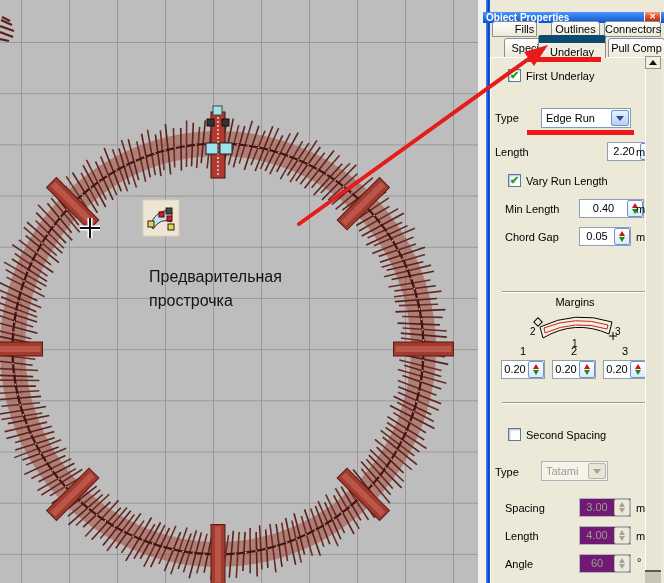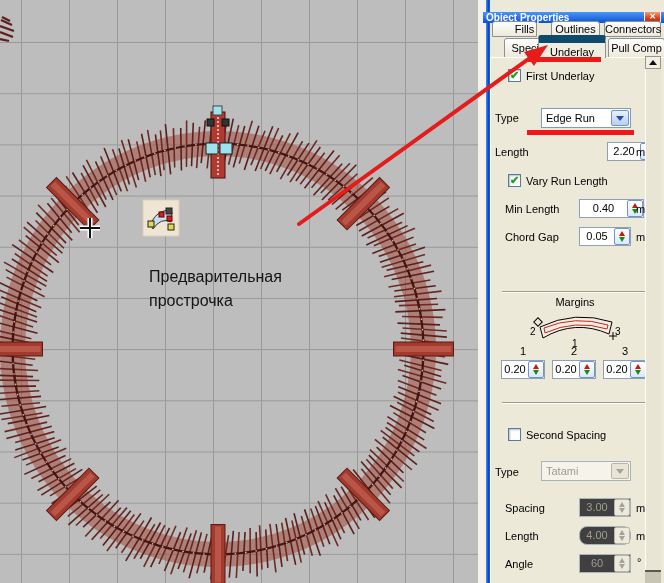--- a/index.html
+++ b/index.html
@@ -42,21 +42,21 @@
   .cb .mark{display:none;color:#21a121;font-weight:bold;font-size:11px;line-height:11px;text-align:center;}
   .cb.on .mark{display:block;}
   
   .field{position:absolute;height:19px;background:#fff;border:1px solid #8fa0b4;box-sizing:border-box;}
   .field .val{position:absolute;left:0;right:16px;top:0;bottom:0;text-align:center;line-height:17px;}
   .spin{position:absolute;right:0px;top:0px;bottom:0px;width:16px;border:1px solid #6f94cf;border-radius:2px;
         background:linear-gradient(#ffffff,#dde8f8);box-sizing:border-box;
         display:flex;flex-direction:column;align-items:center;justify-content:space-evenly;}
   .spin .u{width:0;height:0;border-left:3px solid transparent;border-right:3px solid transparent;border-bottom:5px solid #cc1414;}
   .spin .d{width:0;height:0;border-left:3px solid transparent;border-right:3px solid transparent;border-top:5px solid #129012;}
-  .field.disabled{background:#404040;border-color:#aab4ba;padding-left:34px;}
+  .field.disabled{background:#701a75;border-color:#aab4ba;padding-left:34px;}
   .field.disabled .val{color:#9e9c8e;}
   .field.disabled .spin{border-color:#b8b4a6;background:#eceadd;}
   .field.disabled .spin .u{border-bottom-color:#a6a294;}
   .field.disabled .spin .d{border-top-color:#a6a294;}
   
   .combo{position:absolute;height:20px;background:#fff;border:1px solid #7f9db9;box-sizing:border-box;}
   .combo .cval{position:absolute;left:4px;right:18px;top:0;bottom:0;line-height:18px;}
   .cbtn{position:absolute;right:1px;top:1px;bottom:1px;width:16px;border:1px solid #6f94cf;border-radius:2px;
         background:linear-gradient(#e8f1fd,#b8cef2);display:flex;align-items:center;justify-content:center;}
   .cbtn .d{width:0;height:0;border-left:4px solid transparent;border-right:4px solid transparent;border-top:5px solid #2a4d9c;}
@@ -476,39 +476,39 @@
         <div class="d"></div>
       </div>
   </div>
 
   <div class="sep" style="top:402px;"></div>
 
   <div class="cb" style="left:508px;top:428px;"></div>
   <div class="lbl" style="left:526px;top:429px;">Second Spacing</div>
 
   <div class="lbl r" style="left:495px;top:466px;width:42px;">Type</div>
-  <div class="combo disabled" style="left:541px;top:461px;width:90px;text-decoration:underline;">
+  <div class="combo disabled" style="left:541px;top:461px;width:67px;text-decoration:underline;">
     <div class="cval">Tatami</div>
     <div class="cbtn">
         <div class="d"></div>
       </div>
   </div>
 
   <div class="lbl r" style="left:505px;top:502px;width:70px;">Spacing</div>
   <div class="field disabled" style="left:579px;top:498px;width:52px;">
     <div class="val">3.00</div>
     <div class="spin">
         <div class="u"></div>
         <div class="d"></div>
       </div>
   </div>
   <div class="unit" style="left:636px;top:502px;">mm</div>
 
   <div class="lbl r" style="left:505px;top:530px;width:70px;">Length</div>
-  <div class="field disabled" style="left:579px;top:526px;width:52px;border-radius:8px;">
+  <div class="field disabled" style="left:579px;top:526px;width:52px;">
     <div class="val">4.00</div>
     <div class="spin">
         <div class="u"></div>
         <div class="d"></div>
       </div>
   </div>
   <div class="unit" style="left:636px;top:530px;">mm</div>
 
   <div class="lbl r" style="left:505px;top:558px;width:70px;">Angle</div>
   <div class="field disabled" style="left:579px;top:554px;width:52px;">

